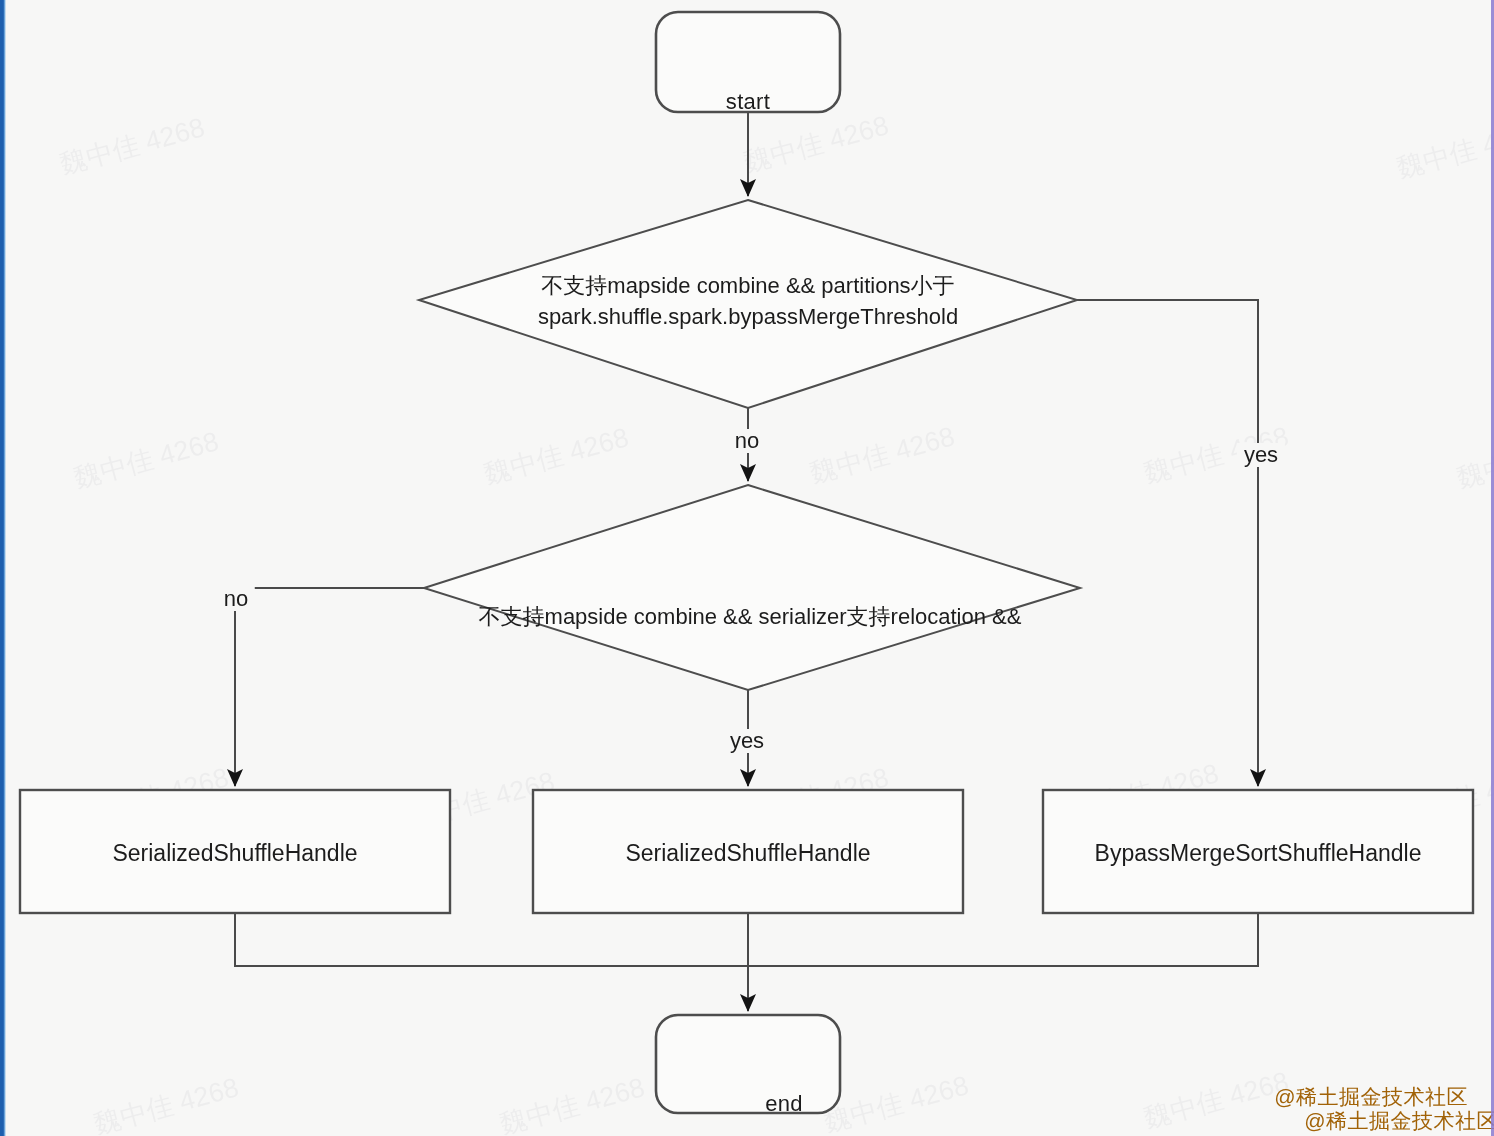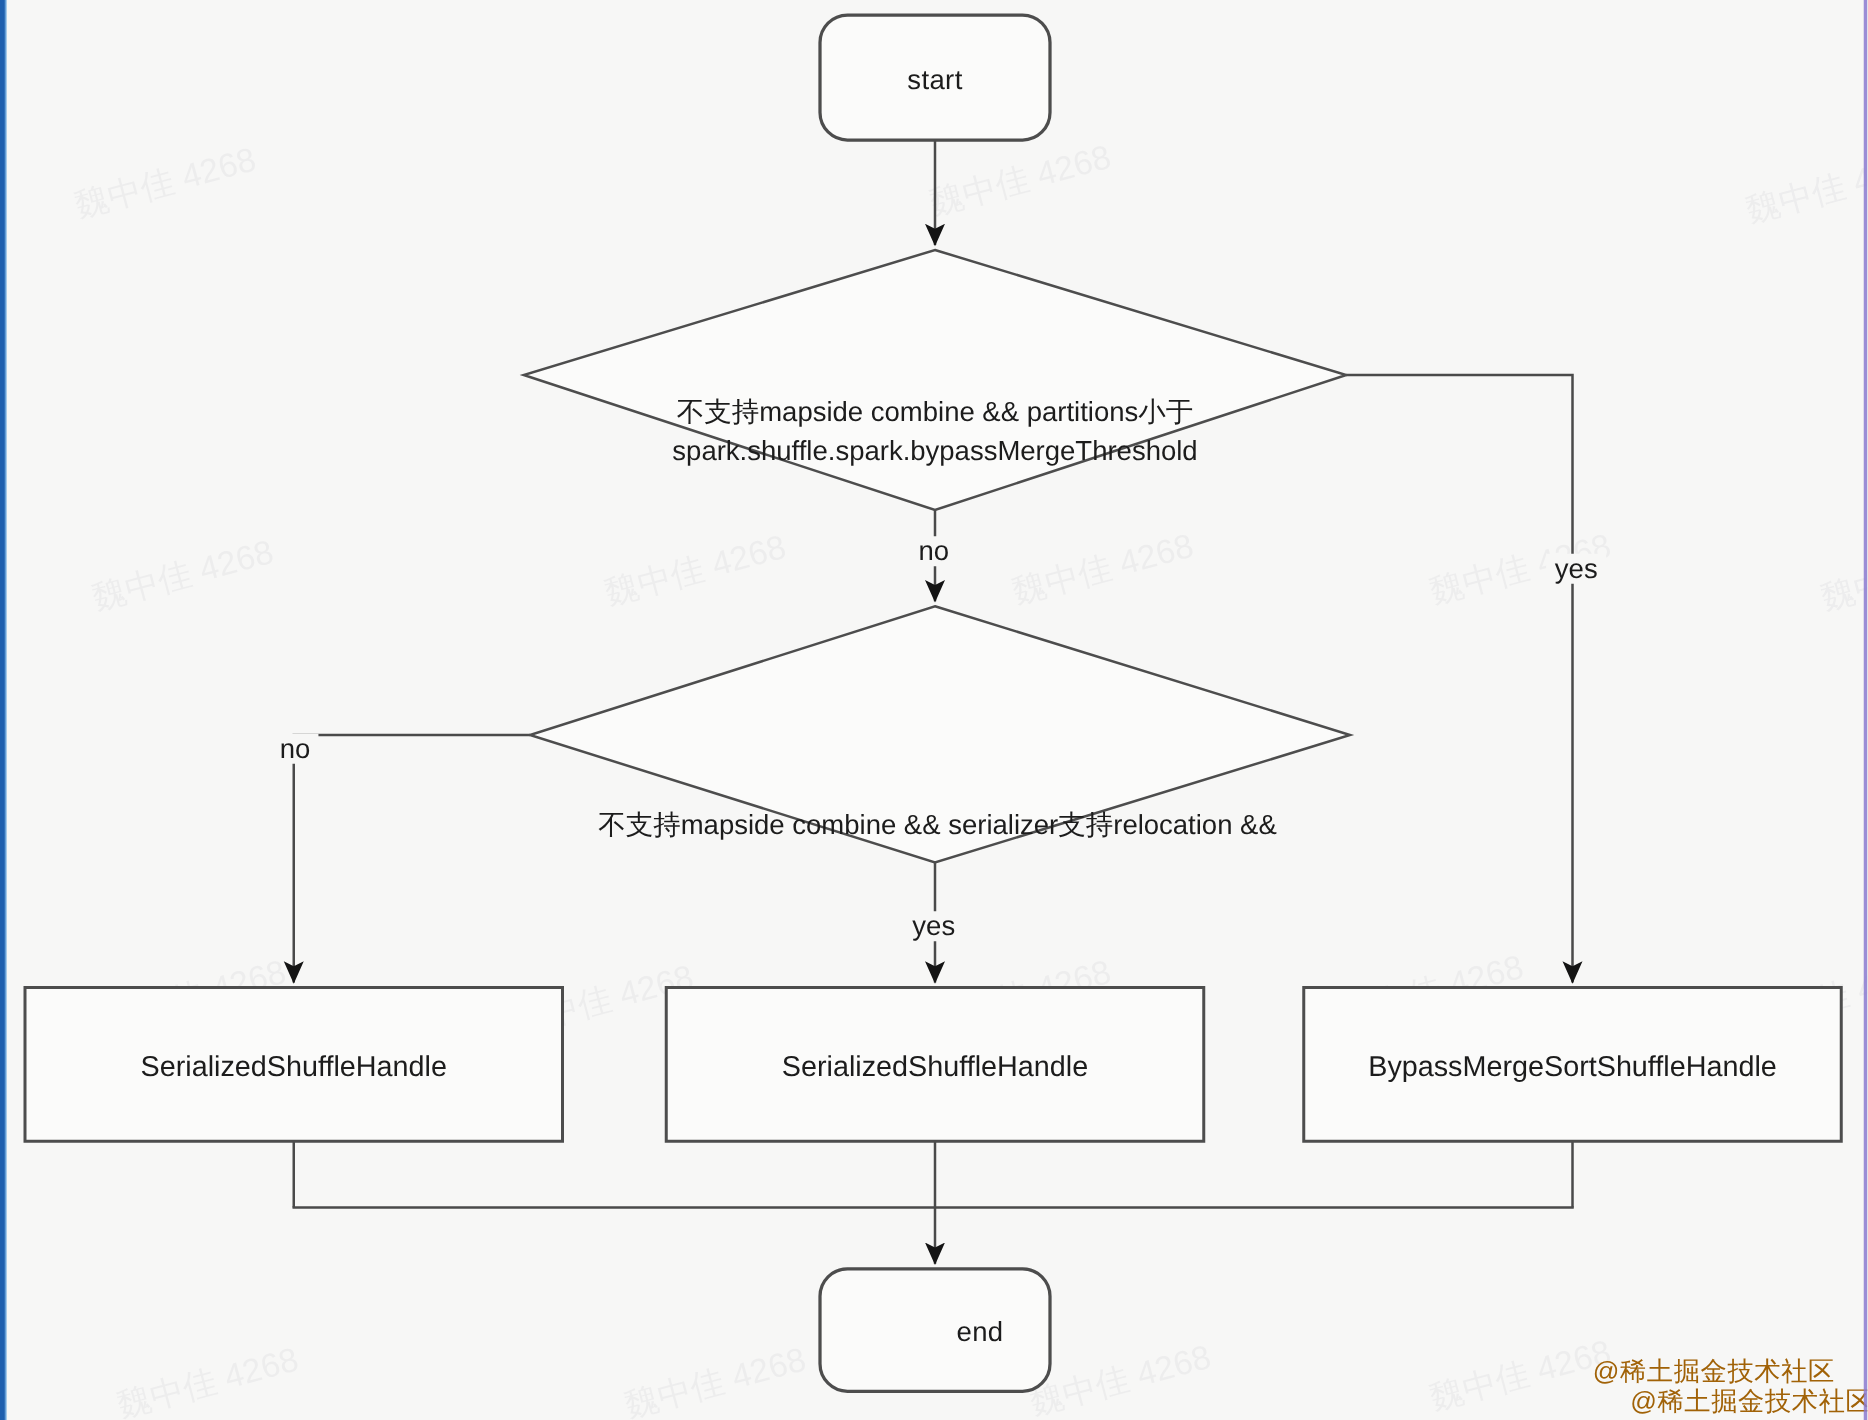--- a/index.html
+++ b/index.html
@@ -11,23 +11,23 @@
   .canvas{position:relative;width:1494px;height:1136px;background:var(--bg);overflow:hidden;}
   .strip-left{position:absolute;left:0;top:0;width:6px;height:100%;
     background:linear-gradient(to right,var(--accent-left-strip) 0 55%,#7db4e4 80%,rgba(255,255,255,0));}
   .strip-right{position:absolute;right:0;top:0;width:3px;height:100%;background:var(--accent-right-strip);opacity:.85;}
   svg.wires{position:absolute;left:0;top:0;}
   .wire{stroke:var(--line);stroke-width:2;fill:none;}
   .shape{fill:var(--node-fill);stroke:var(--node-stroke);stroke-width:2;}
   .terminal{stroke-width:2.6;}
   .resultbox{stroke-width:2.4;}
   .label{position:absolute;transform:translate(-50%,-50%);color:var(--text);white-space:nowrap;text-align:center;}
-  .node-label{font-size:22px;letter-spacing:.3px;}
+  .node-label{font-size:22px;letter-spacing:.3px;margin-top:38px;}
   .box-label{font-size:23px;}
-  .diamond-label{font-size:22px;line-height:31px;margin-top:44px;}
+  .diamond-label{font-size:22px;line-height:31px;}
   .edge-label{font-size:22px;background:var(--bg);padding:0 7px;line-height:24px;}
   .wm{position:absolute;color:var(--watermark);opacity:.10;font-size:27px;
     transform:rotate(-15deg);white-space:nowrap;pointer-events:none;}
   .juejin{position:absolute;color:#a16207;font-size:21px;white-space:nowrap;letter-spacing:.5px;}
 </style>
 </head>
 <body>
 
 <div class="canvas">
 

